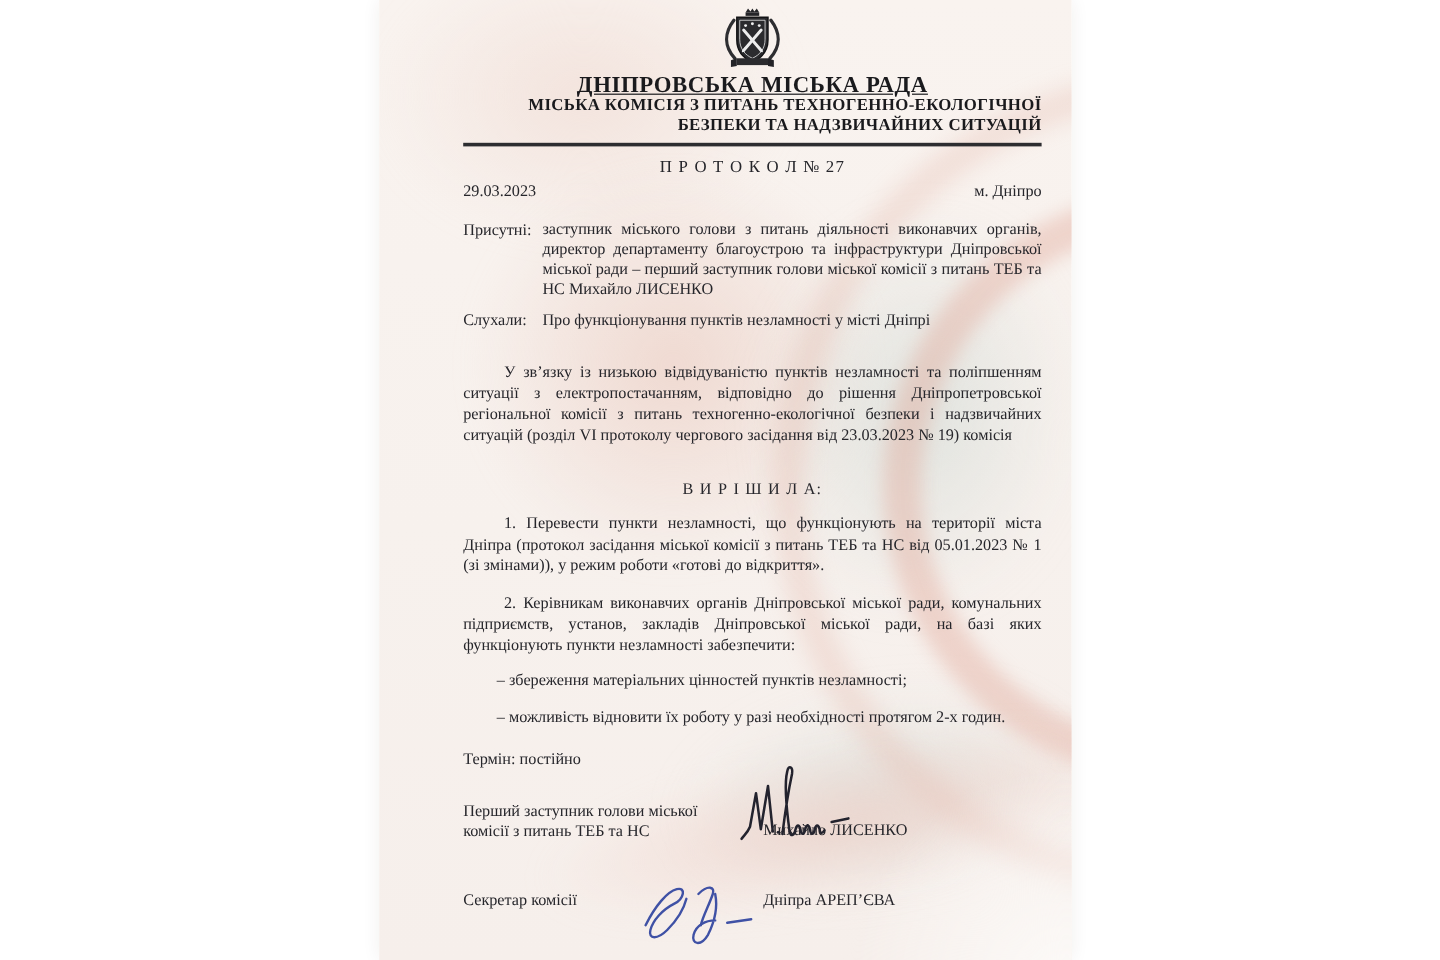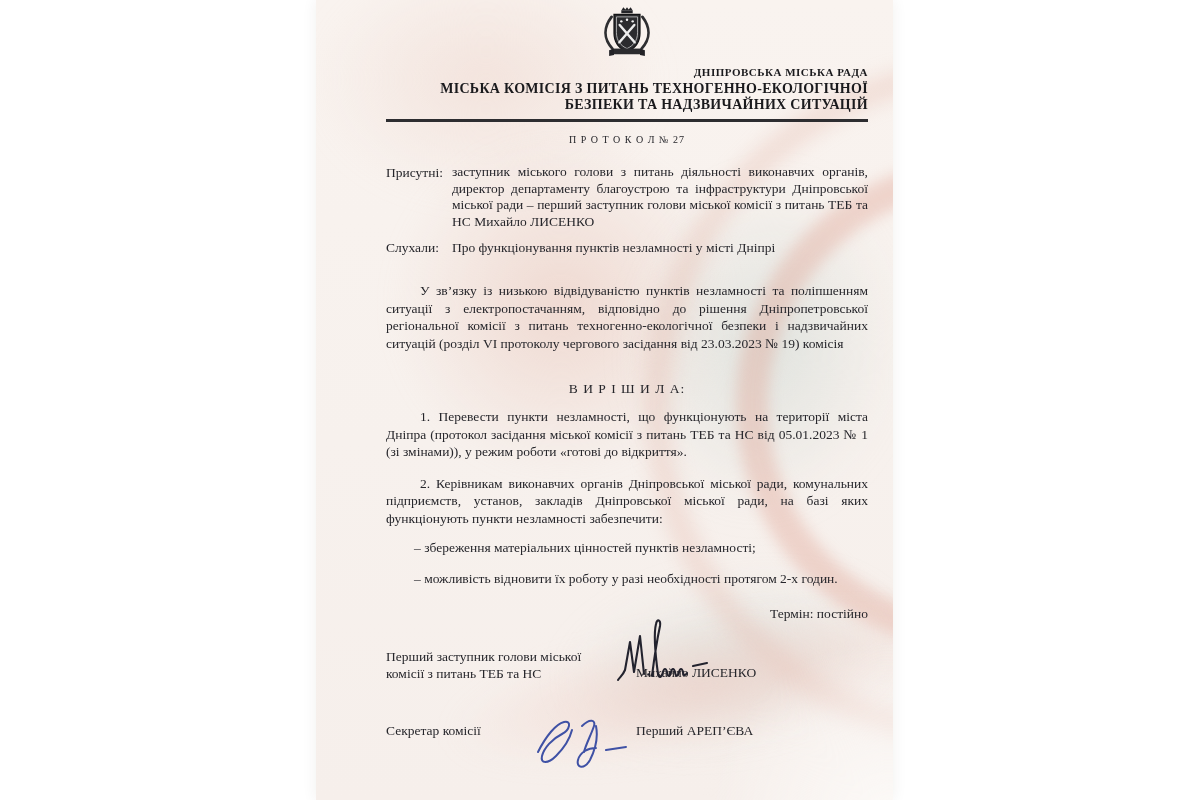--- a/index.html
+++ b/index.html
@@ -40,44 +40,44 @@
 
   
   .content{
     position:relative;z-index:2;
     margin:0 25px 0 70px;         
     width:482px;
     color:#26262b;
     font-size:13.5px;line-height:17px;
   }
   .emblem{display:block;margin:4px auto 0;}
-  .org{margin-top:4px;text-align:right;font-weight:bold;font-size:11px;line-height:18px;
-    letter-spacing:0.5px;color:#1a1a1d;}
+  .org{margin-top:4px;text-align:center;font-weight:bold;font-size:19px;line-height:18px;
+    letter-spacing:0.5px;color:#1a1a1d;text-decoration:underline;}
   .commission{text-align:right;font-weight:bold;font-size:14px;line-height:16px;
     letter-spacing:0.3px;color:#1a1a1d;}
   .rule{margin-top:6px;height:3px;background:#2d2d30;}
-  .protocol{margin-top:10px;text-align:center;font-size:10px;line-height:16px;letter-spacing:1px;}
+  .protocol{margin-top:10px;text-align:center;font-size:14px;line-height:16px;letter-spacing:1px;}
   .daterow{margin-top:2px;display:flex;justify-content:space-between;}
   .labelrow{position:relative;}
   .labelrow .label{position:absolute;left:0;top:0;}
   .labelrow .labeltext{margin-left:66px;}
   .chaired{margin-top:16px;}
   .chaired .labeltext{text-align:justify;line-height:16.5px;}
   .present{margin-top:11px;}
   .heard{margin-top:9px;}
   .para{margin:0;text-align:justify;text-indent:34px;line-height:17.5px;}
   .preamble{margin-top:26px;}
   .decided{margin-top:28px;text-align:center;font-weight:normal;font-size:13.5px;
     letter-spacing:1px;line-height:17px;}
   .d1{margin-top:11px;}
   .d2{margin-top:14px;}
   .bullet{margin:0 0 0 28px;line-height:17px;}
   .b1{margin-top:12px;}
   .b2{margin-top:14px;}
-  .term{margin-top:18px;text-align:right;}
+  .term{margin-top:18px;text-align:left;}
   .sigrow{position:relative;margin-top:26px;display:flex;justify-content:flex-start;}
   .sigrow .sigtitle{width:250px;line-height:17px;}
   .sigrow .signame{width:132px;text-align:left;white-space:nowrap;}
   .sig1 .signame{margin-top:16px;}
   .sig2{margin-top:40px;}
   .sig-svg{position:absolute;}
   .sig-dark{left:226px;top:-32px;}
   .sig-blue{left:140px;top:-30px;}
 </style>
 </head>
@@ -122,20 +122,24 @@
       </svg>
 
       <div class="org">ДНІПРОВСЬКА МІСЬКА РАДА</div>
       <div class="commission">МІСЬКА КОМІСІЯ З ПИТАНЬ ТЕХНОГЕННО-ЕКОЛОГІЧНОЇ</div>
       <div class="commission">БЕЗПЕКИ ТА НАДЗВИЧАЙНИХ СИТУАЦІЙ</div>
 
       <div class="rule"></div>
 
       <div class="protocol">П Р О Т О К О Л  №  27</div>
 
+      <div class="daterow">
+        <span>29.03.2023</span>
+        <span>м. Дніпро</span>
+      </div>
 
       <div class="labelrow chaired">
         <span class="label">Присутні:</span>
         <div class="labeltext">заступник міського голови з питань діяльності виконавчих органів, директор департаменту благоустрою та інфраструктури Дніпровської міської ради – перший заступник голови міської комісії з питань ТЕБ та НС Михайло ЛИСЕНКО</div>
       </div>
 
 
       <div class="labelrow heard">
         <span class="label">Слухали:</span>
         <div class="labeltext">Про функціонування пунктів незламності у місті Дніпрі</div>
@@ -173,18 +177,18 @@
       <div class="sigrow sig2">
         <div class="sigtitle">Секретар комісії</div>
         <svg class="sig-svg sig-blue" width="110" height="78" viewBox="0 0 110 78">
           <g fill="none" stroke="#3f51a5" stroke-width="2" stroke-linecap="round" stroke-linejoin="round">
             <path d="M12 60 C20 44 30 32 38 30 C46 28 44 38 36 42 C26 47 18 56 16 64 C14 72 22 72 30 64 C38 56 44 46 46 38"></path>
             <path d="M56 34 C64 26 70 28 68 34 C65 43 60 52 58 60"></path>
             <path d="M70 34 C72 44 70 56 64 68 C58 78 50 76 52 68 C54 60 62 56 70 56"></path>
             <path d="M80 58 L100 55"></path>
           </g>
         </svg>
-        <div class="signame">Перший АРЕП’ЄВА</div>
+        <div class="signame">Дніпра АРЕП’ЄВА</div>
       </div>
 
     </div>
   </div>
 </div>
 
 </body></html>

